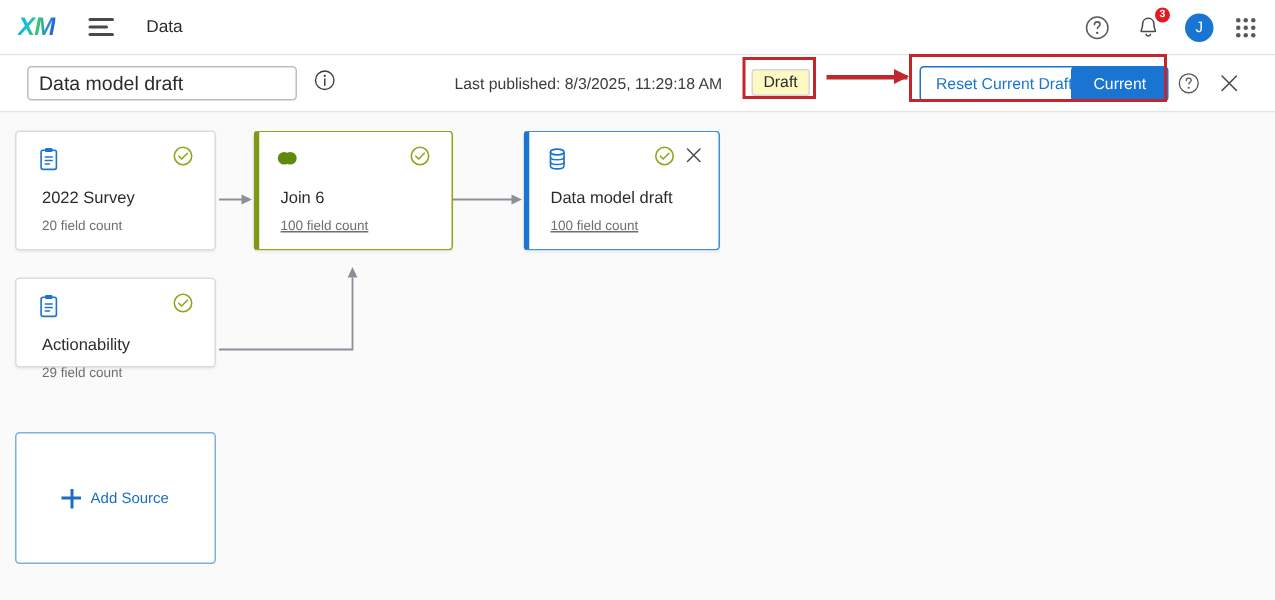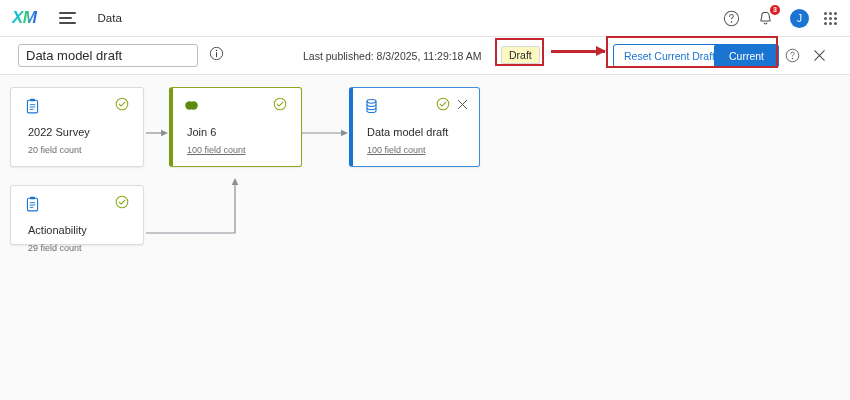--- a/index.html
+++ b/index.html
@@ -293,15 +293,21 @@
           <svg width="14" height="14" viewBox="0 0 20 20">
               <circle cx="10" cy="10" r="8.3" fill="none" stroke="#8aa81b" stroke-width="1.5"></circle>
               <path d="M6 10.2l2.7 2.7L14.2 7.4" fill="none" stroke="#8aa81b" stroke-width="1.5" stroke-linecap="round" stroke-linejoin="round"></path>
             </svg>
         </span>
       </div>
       <div class="node-title">Actionability</div>
       <div class="node-sub">29 field count</div>
     </div>
 
+    <div class="node-add" style="left:10px; top:213px; width:134px; height:88px;">
+      <div class="add-inner">
+        <span class="plus"></span>
+        <span>Add Source</span>
+      </div>
+    </div>
 
   </div>
 </div>
 
 </body></html>

